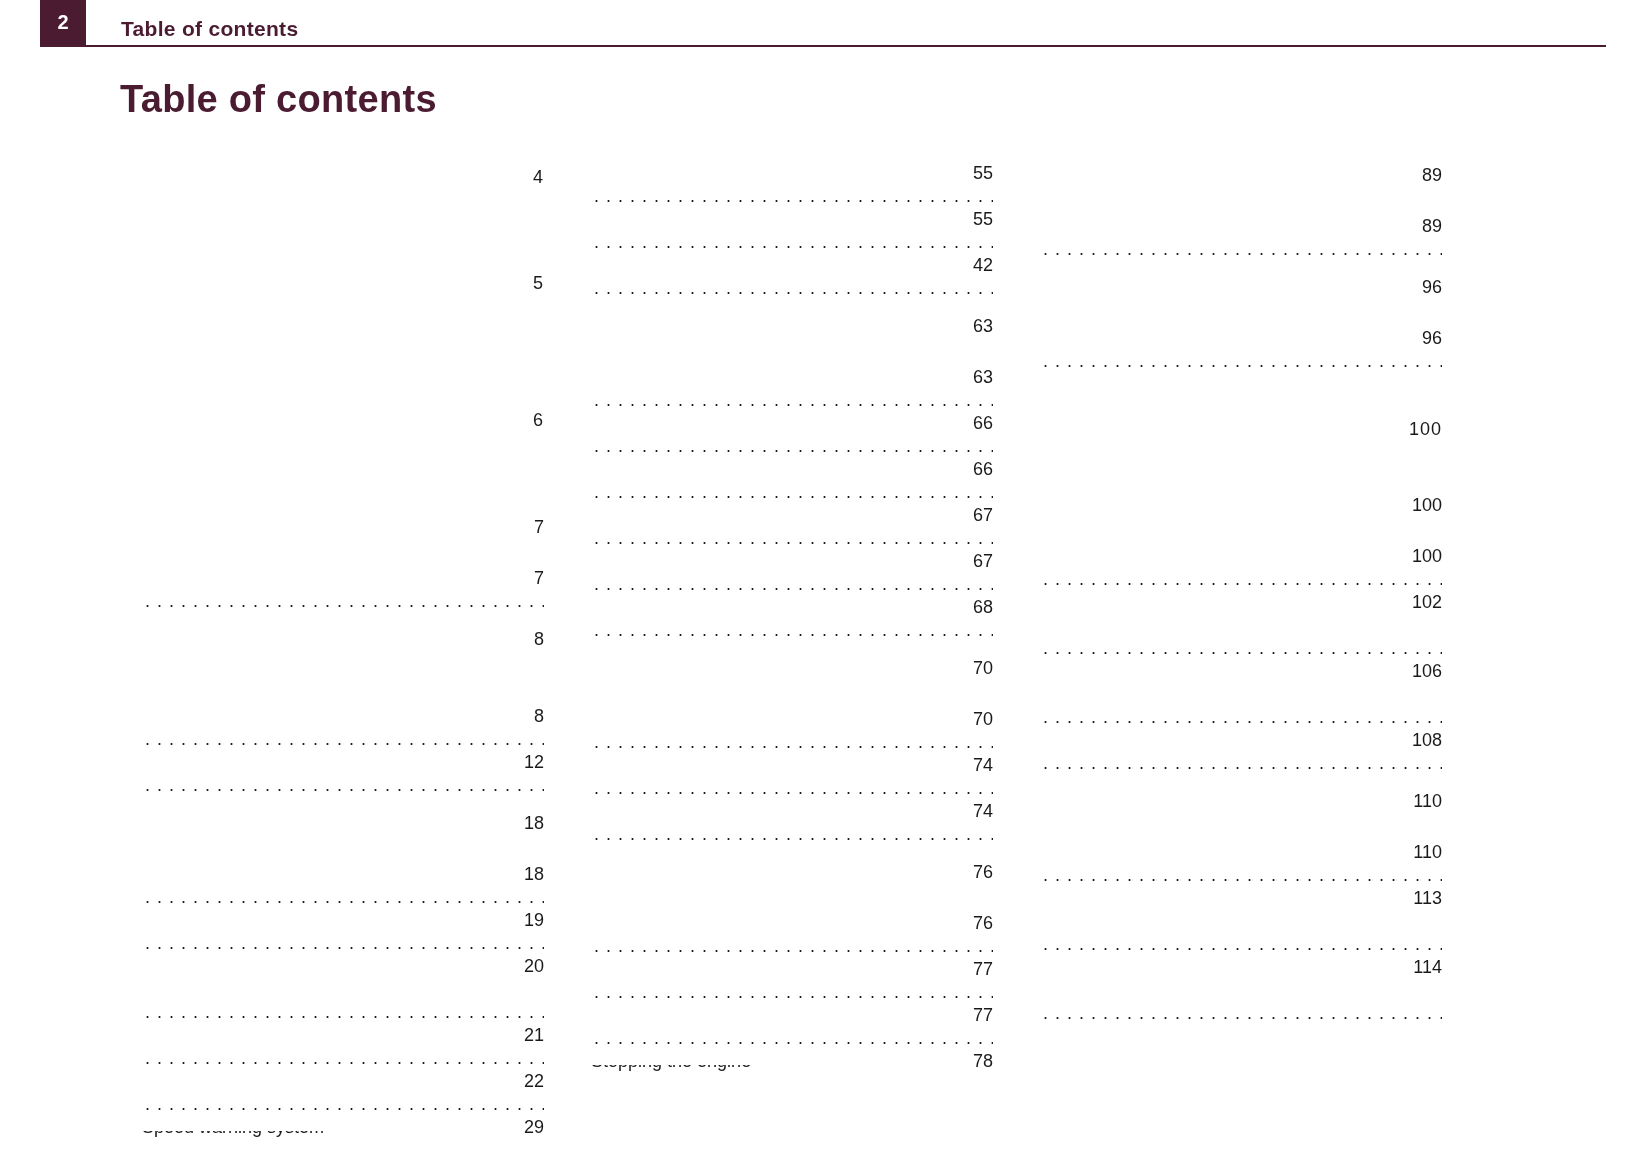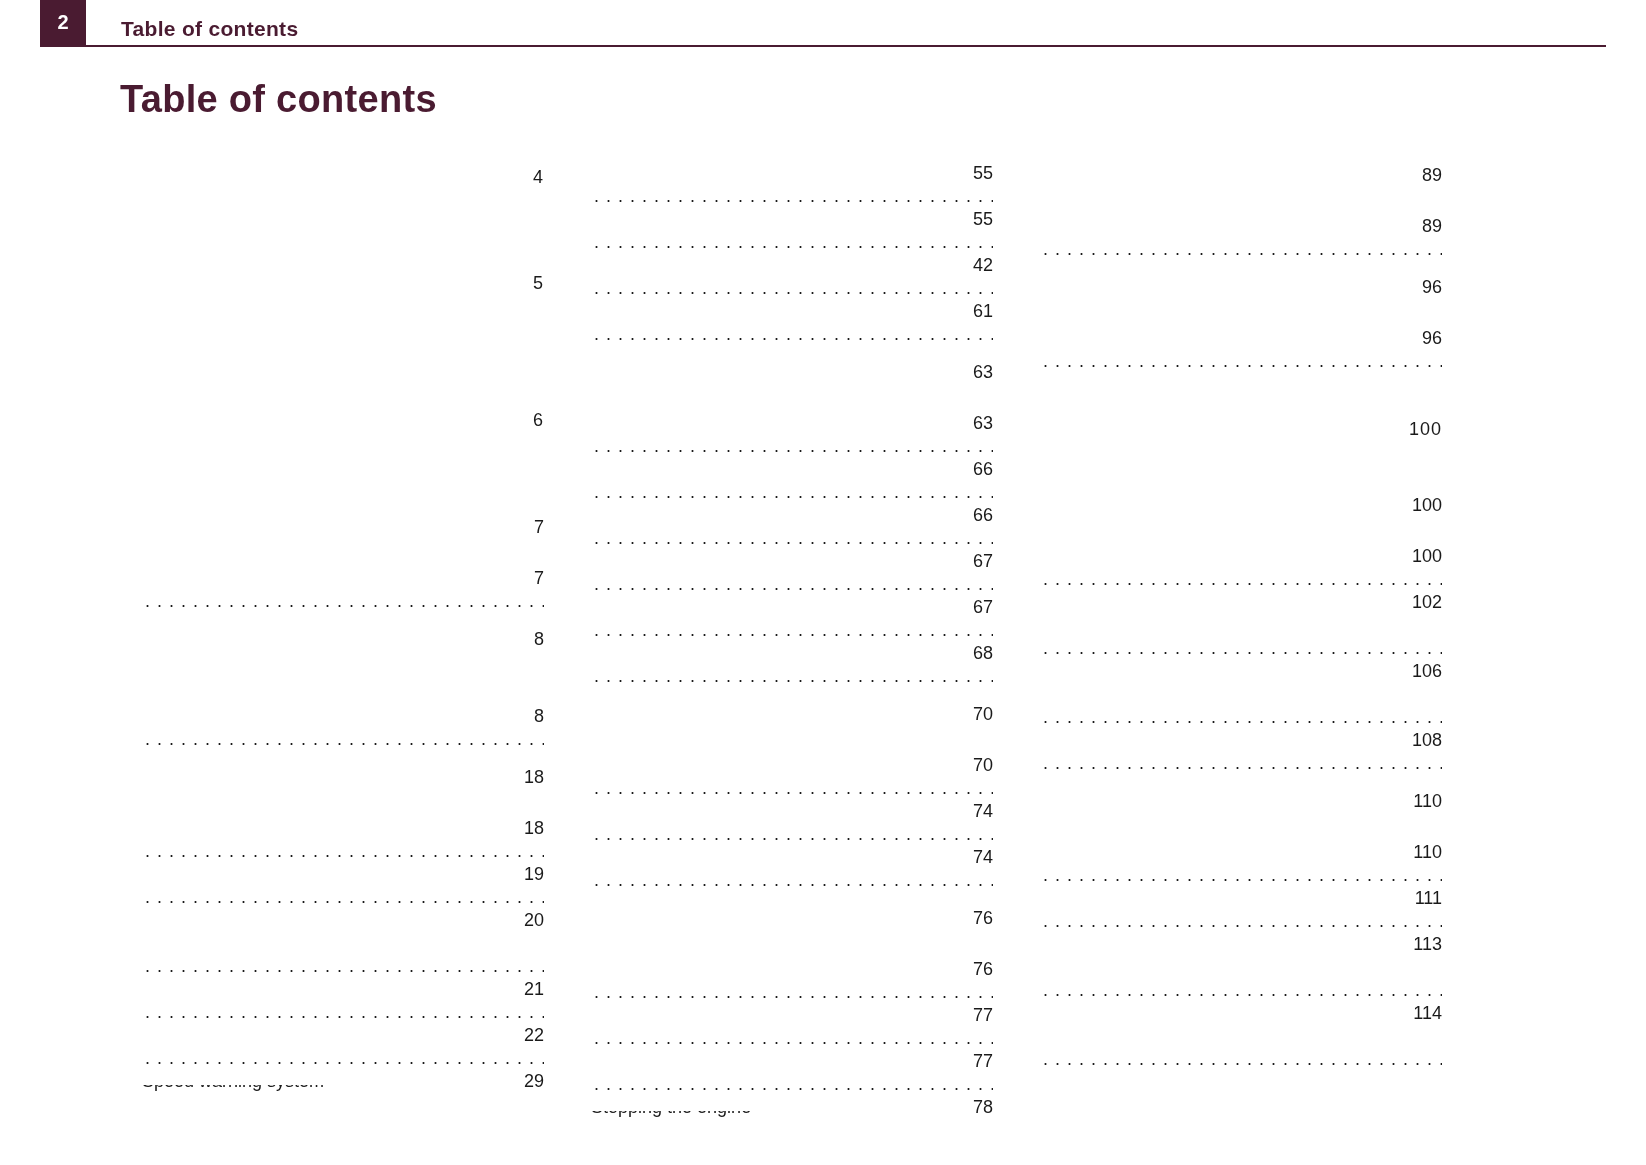--- a/index.html
+++ b/index.html
@@ -121,34 +121,34 @@
         <div class="entry lvl-h1"><span class="label">Vehicle literature</span><span class="dots"> . . . . . . . . . . . . . . . . . . . . . . . . . . . . . . . . . . . . . . . . . . . . . . . . . . . . . . . . . . . . . . . . . . . . . . . . . . . . . . . . . . . . . . . . . . </span><span class="page">4</span></div>
         <div class="entry lvl-h1"><span class="label">About this Owner's
 Manual</span><span class="dots"> . . . . . . . . . . . . . . . . . . . . . . . . . . . . . . . . . . . . . . . . . . . . . . . . . . . . . . . . . . . . . . . . . . . . . . . . . . . . . . . . . . . . . . . . . . </span><span class="page">5</span></div>
         <div class="entry lvl-h1"><span class="label">Controls and
 equipment</span><span class="dots"> . . . . . . . . . . . . . . . . . . . . . . . . . . . . . . . . . . . . . . . . . . . . . . . . . . . . . . . . . . . . . . . . . . . . . . . . . . . . . . . . . . . . . . . . . . </span><span class="page">6</span></div>
         <div class="entry lvl-h2"><span class="label">Cockpit</span><span class="dots"> . . . . . . . . . . . . . . . . . . . . . . . . . . . . . . . . . . . . . . . . . . . . . . . . . . . . . . . . . . . . . . . . . . . . . . . . . . . . . . . . . . . . . . . . . . </span><span class="page">7</span></div>
         <div class="entry lvl-sub"><span class="label">General illustration</span><span class="dots"> . . . . . . . . . . . . . . . . . . . . . . . . . . . . . . . . . . . . . . . . . . . . . . . . . . . . . . . . . . . . . . . . . . . . . . . . . . . . . . . . . . . . . . . . . . </span><span class="page">7</span></div>
         <div class="entry lvl-h2"><span class="label">Instruments and
 warning/indicator lights</span><span class="dots"> . . . . . . . . . . . . . . . . . . . . . . . . . . . . . . . . . . . . . . . . . . . . . . . . . . . . . . . . . . . . . . . . . . . . . . . . . . . . . . . . . . . . . . . . . . </span><span class="page">8</span></div>
         <div class="entry lvl-sub"><span class="label">Instruments</span><span class="dots"> . . . . . . . . . . . . . . . . . . . . . . . . . . . . . . . . . . . . . . . . . . . . . . . . . . . . . . . . . . . . . . . . . . . . . . . . . . . . . . . . . . . . . . . . . . </span><span class="page">8</span></div>
+        <div class="entry lvl-sub"><span class="label">Warning/indicator lights</span><span class="dots"> . . . . . . . . . . . . . . . . . . . . . . . . . . . . . . . . . . . . . . . . . . . . . . . . . . . . . . . . . . . . . . . . . . . . . . . . . . . . . . . . . . . . . . . . . . </span><span class="page">12</span></div>
         <div class="entry lvl-h2"><span class="label">Driver information system</span><span class="dots"> . . . . . . . . . . . . . . . . . . . . . . . . . . . . . . . . . . . . . . . . . . . . . . . . . . . . . . . . . . . . . . . . . . . . . . . . . . . . . . . . . . . . . . . . . . </span><span class="page">18</span></div>
         <div class="entry lvl-sub"><span class="label">Introduction</span><span class="dots"> . . . . . . . . . . . . . . . . . . . . . . . . . . . . . . . . . . . . . . . . . . . . . . . . . . . . . . . . . . . . . . . . . . . . . . . . . . . . . . . . . . . . . . . . . . </span><span class="page">18</span></div>
         <div class="entry lvl-sub"><span class="label">Service interval display</span><span class="dots"> . . . . . . . . . . . . . . . . . . . . . . . . . . . . . . . . . . . . . . . . . . . . . . . . . . . . . . . . . . . . . . . . . . . . . . . . . . . . . . . . . . . . . . . . . . </span><span class="page">19</span></div>
         <div class="entry lvl-sub"><span class="label">On-Board Diagnostic system
 (OBD)</span><span class="dots"> . . . . . . . . . . . . . . . . . . . . . . . . . . . . . . . . . . . . . . . . . . . . . . . . . . . . . . . . . . . . . . . . . . . . . . . . . . . . . . . . . . . . . . . . . . </span><span class="page">20</span></div>
         <div class="entry lvl-sub"><span class="label">Trip computer</span><span class="dots"> . . . . . . . . . . . . . . . . . . . . . . . . . . . . . . . . . . . . . . . . . . . . . . . . . . . . . . . . . . . . . . . . . . . . . . . . . . . . . . . . . . . . . . . . . . </span><span class="page">21</span></div>
         <div class="entry lvl-sub"><span class="label">Menu display</span><span class="dots"> . . . . . . . . . . . . . . . . . . . . . . . . . . . . . . . . . . . . . . . . . . . . . . . . . . . . . . . . . . . . . . . . . . . . . . . . . . . . . . . . . . . . . . . . . . </span><span class="page">22</span></div>
         <div class="entry lvl-sub"><span class="label">Speed warning system</span><span class="page">29</span></div>
       </div>
     <div class="col">
         <div class="entry lvl-sub"><span class="label">Vision</span><span class="dots"> . . . . . . . . . . . . . . . . . . . . . . . . . . . . . . . . . . . . . . . . . . . . . . . . . . . . . . . . . . . . . . . . . . . . . . . . . . . . . . . . . . . . . . . . . . </span><span class="page">55</span></div>
         <div class="entry lvl-sub"><span class="label">Wiper and washer system</span><span class="dots"> . . . . . . . . . . . . . . . . . . . . . . . . . . . . . . . . . . . . . . . . . . . . . . . . . . . . . . . . . . . . . . . . . . . . . . . . . . . . . . . . . . . . . . . . . . </span><span class="page">55</span></div>
         <div class="entry lvl-sub"><span class="label">Mirrors</span><span class="dots"> . . . . . . . . . . . . . . . . . . . . . . . . . . . . . . . . . . . . . . . . . . . . . . . . . . . . . . . . . . . . . . . . . . . . . . . . . . . . . . . . . . . . . . . . . . </span><span class="page">42</span></div>
-        <div class="entry lvl-sub"><span class="label">Digital compass</span><span class="dots"> . . . . . . . . . . . . . . . . . . . . . . . . . . . . . . . . . . . . . . . . . . . . . . . . . . . . . . . . . . . . . . . . . . . . . . . . . . . . . . . . . . . . . . . . . . </span><span class="page">61</span></div>
         <div class="entry lvl-h2"><span class="label">Seats and storage</span><span class="dots"> . . . . . . . . . . . . . . . . . . . . . . . . . . . . . . . . . . . . . . . . . . . . . . . . . . . . . . . . . . . . . . . . . . . . . . . . . . . . . . . . . . . . . . . . . . </span><span class="page">63</span></div>
         <div class="entry lvl-sub"><span class="label">General recommendations</span><span class="dots"> . . . . . . . . . . . . . . . . . . . . . . . . . . . . . . . . . . . . . . . . . . . . . . . . . . . . . . . . . . . . . . . . . . . . . . . . . . . . . . . . . . . . . . . . . . </span><span class="page">63</span></div>
         <div class="entry lvl-sub"><span class="label">Head restraints</span><span class="dots"> . . . . . . . . . . . . . . . . . . . . . . . . . . . . . . . . . . . . . . . . . . . . . . . . . . . . . . . . . . . . . . . . . . . . . . . . . . . . . . . . . . . . . . . . . . </span><span class="page">66</span></div>
         <div class="entry lvl-sub"><span class="label">Cup holder</span><span class="dots"> . . . . . . . . . . . . . . . . . . . . . . . . . . . . . . . . . . . . . . . . . . . . . . . . . . . . . . . . . . . . . . . . . . . . . . . . . . . . . . . . . . . . . . . . . . </span><span class="page">66</span></div>
         <div class="entry lvl-sub"><span class="label">Ashtray</span><span class="dots"> . . . . . . . . . . . . . . . . . . . . . . . . . . . . . . . . . . . . . . . . . . . . . . . . . . . . . . . . . . . . . . . . . . . . . . . . . . . . . . . . . . . . . . . . . . </span><span class="page">67</span></div>
         <div class="entry lvl-sub"><span class="label">Cigarette lighter/socket</span><span class="dots"> . . . . . . . . . . . . . . . . . . . . . . . . . . . . . . . . . . . . . . . . . . . . . . . . . . . . . . . . . . . . . . . . . . . . . . . . . . . . . . . . . . . . . . . . . . </span><span class="page">67</span></div>
         <div class="entry lvl-sub"><span class="label">Storage</span><span class="dots"> . . . . . . . . . . . . . . . . . . . . . . . . . . . . . . . . . . . . . . . . . . . . . . . . . . . . . . . . . . . . . . . . . . . . . . . . . . . . . . . . . . . . . . . . . . </span><span class="page">68</span></div>
         <div class="entry lvl-h2"><span class="label">Warm and cold</span><span class="dots"> . . . . . . . . . . . . . . . . . . . . . . . . . . . . . . . . . . . . . . . . . . . . . . . . . . . . . . . . . . . . . . . . . . . . . . . . . . . . . . . . . . . . . . . . . . </span><span class="page">70</span></div>
         <div class="entry lvl-sub"><span class="label">Climate controls</span><span class="dots"> . . . . . . . . . . . . . . . . . . . . . . . . . . . . . . . . . . . . . . . . . . . . . . . . . . . . . . . . . . . . . . . . . . . . . . . . . . . . . . . . . . . . . . . . . . </span><span class="page">70</span></div>
         <div class="entry lvl-sub"><span class="label">Rear window defogger</span><span class="inline-icon">▦</span><span class="dots"> . . . . . . . . . . . . . . . . . . . . . . . . . . . . . . . . . . . . . . . . . . . . . . . . . . . . . . . . . . . . . . . . . . . . . . . . . . . . . . . . . . . . . . . . . . </span><span class="page">74</span></div>
@@ -167,21 +167,20 @@
         <div class="entry lvl-h1"><span class="label">Safety first</span><span class="dots"> . . . . . . . . . . . . . . . . . . . . . . . . . . . . . . . . . . . . . . . . . . . . . . . . . . . . . . . . . . . . . . . . . . . . . . . . . . . . . . . . . . . . . . . . . . </span><span class="page">100</span></div>
         <div class="entry lvl-h2"><span class="label">Driving Safely</span><span class="dots"> . . . . . . . . . . . . . . . . . . . . . . . . . . . . . . . . . . . . . . . . . . . . . . . . . . . . . . . . . . . . . . . . . . . . . . . . . . . . . . . . . . . . . . . . . . </span><span class="page">100</span></div>
         <div class="entry lvl-sub"><span class="label">General notes</span><span class="dots"> . . . . . . . . . . . . . . . . . . . . . . . . . . . . . . . . . . . . . . . . . . . . . . . . . . . . . . . . . . . . . . . . . . . . . . . . . . . . . . . . . . . . . . . . . . </span><span class="page">100</span></div>
         <div class="entry lvl-sub"><span class="label">Proper occupant seating
 positions</span><span class="dots"> . . . . . . . . . . . . . . . . . . . . . . . . . . . . . . . . . . . . . . . . . . . . . . . . . . . . . . . . . . . . . . . . . . . . . . . . . . . . . . . . . . . . . . . . . . </span><span class="page">102</span></div>
         <div class="entry lvl-sub"><span class="label">Driver and passenger side
 footwell</span><span class="dots"> . . . . . . . . . . . . . . . . . . . . . . . . . . . . . . . . . . . . . . . . . . . . . . . . . . . . . . . . . . . . . . . . . . . . . . . . . . . . . . . . . . . . . . . . . . </span><span class="page">106</span></div>
         <div class="entry lvl-sub"><span class="label">Reporting Safety Defects</span><span class="dots"> . . . . . . . . . . . . . . . . . . . . . . . . . . . . . . . . . . . . . . . . . . . . . . . . . . . . . . . . . . . . . . . . . . . . . . . . . . . . . . . . . . . . . . . . . . </span><span class="page">108</span></div>
         <div class="entry lvl-h2"><span class="label">Safety belts</span><span class="dots"> . . . . . . . . . . . . . . . . . . . . . . . . . . . . . . . . . . . . . . . . . . . . . . . . . . . . . . . . . . . . . . . . . . . . . . . . . . . . . . . . . . . . . . . . . . </span><span class="page">110</span></div>
         <div class="entry lvl-sub"><span class="label">General notes</span><span class="dots"> . . . . . . . . . . . . . . . . . . . . . . . . . . . . . . . . . . . . . . . . . . . . . . . . . . . . . . . . . . . . . . . . . . . . . . . . . . . . . . . . . . . . . . . . . . </span><span class="page">110</span></div>
-        <div class="entry lvl-sub"><span class="label">Why safety belts?</span><span class="dots"> . . . . . . . . . . . . . . . . . . . . . . . . . . . . . . . . . . . . . . . . . . . . . . . . . . . . . . . . . . . . . . . . . . . . . . . . . . . . . . . . . . . . . . . . . . </span><span class="page">111</span></div>
         <div class="entry lvl-sub"><span class="label">Illustrating the principle of an
 accident</span><span class="dots"> . . . . . . . . . . . . . . . . . . . . . . . . . . . . . . . . . . . . . . . . . . . . . . . . . . . . . . . . . . . . . . . . . . . . . . . . . . . . . . . . . . . . . . . . . . </span><span class="page">113</span></div>
         <div class="entry lvl-sub"><span class="label">How are safety belts worn
 correctly?</span><span class="dots"> . . . . . . . . . . . . . . . . . . . . . . . . . . . . . . . . . . . . . . . . . . . . . . . . . . . . . . . . . . . . . . . . . . . . . . . . . . . . . . . . . . . . . . . . . . </span><span class="page">114</span></div>
       </div>
   </div>
 
 </div>
 
 </body></html>

